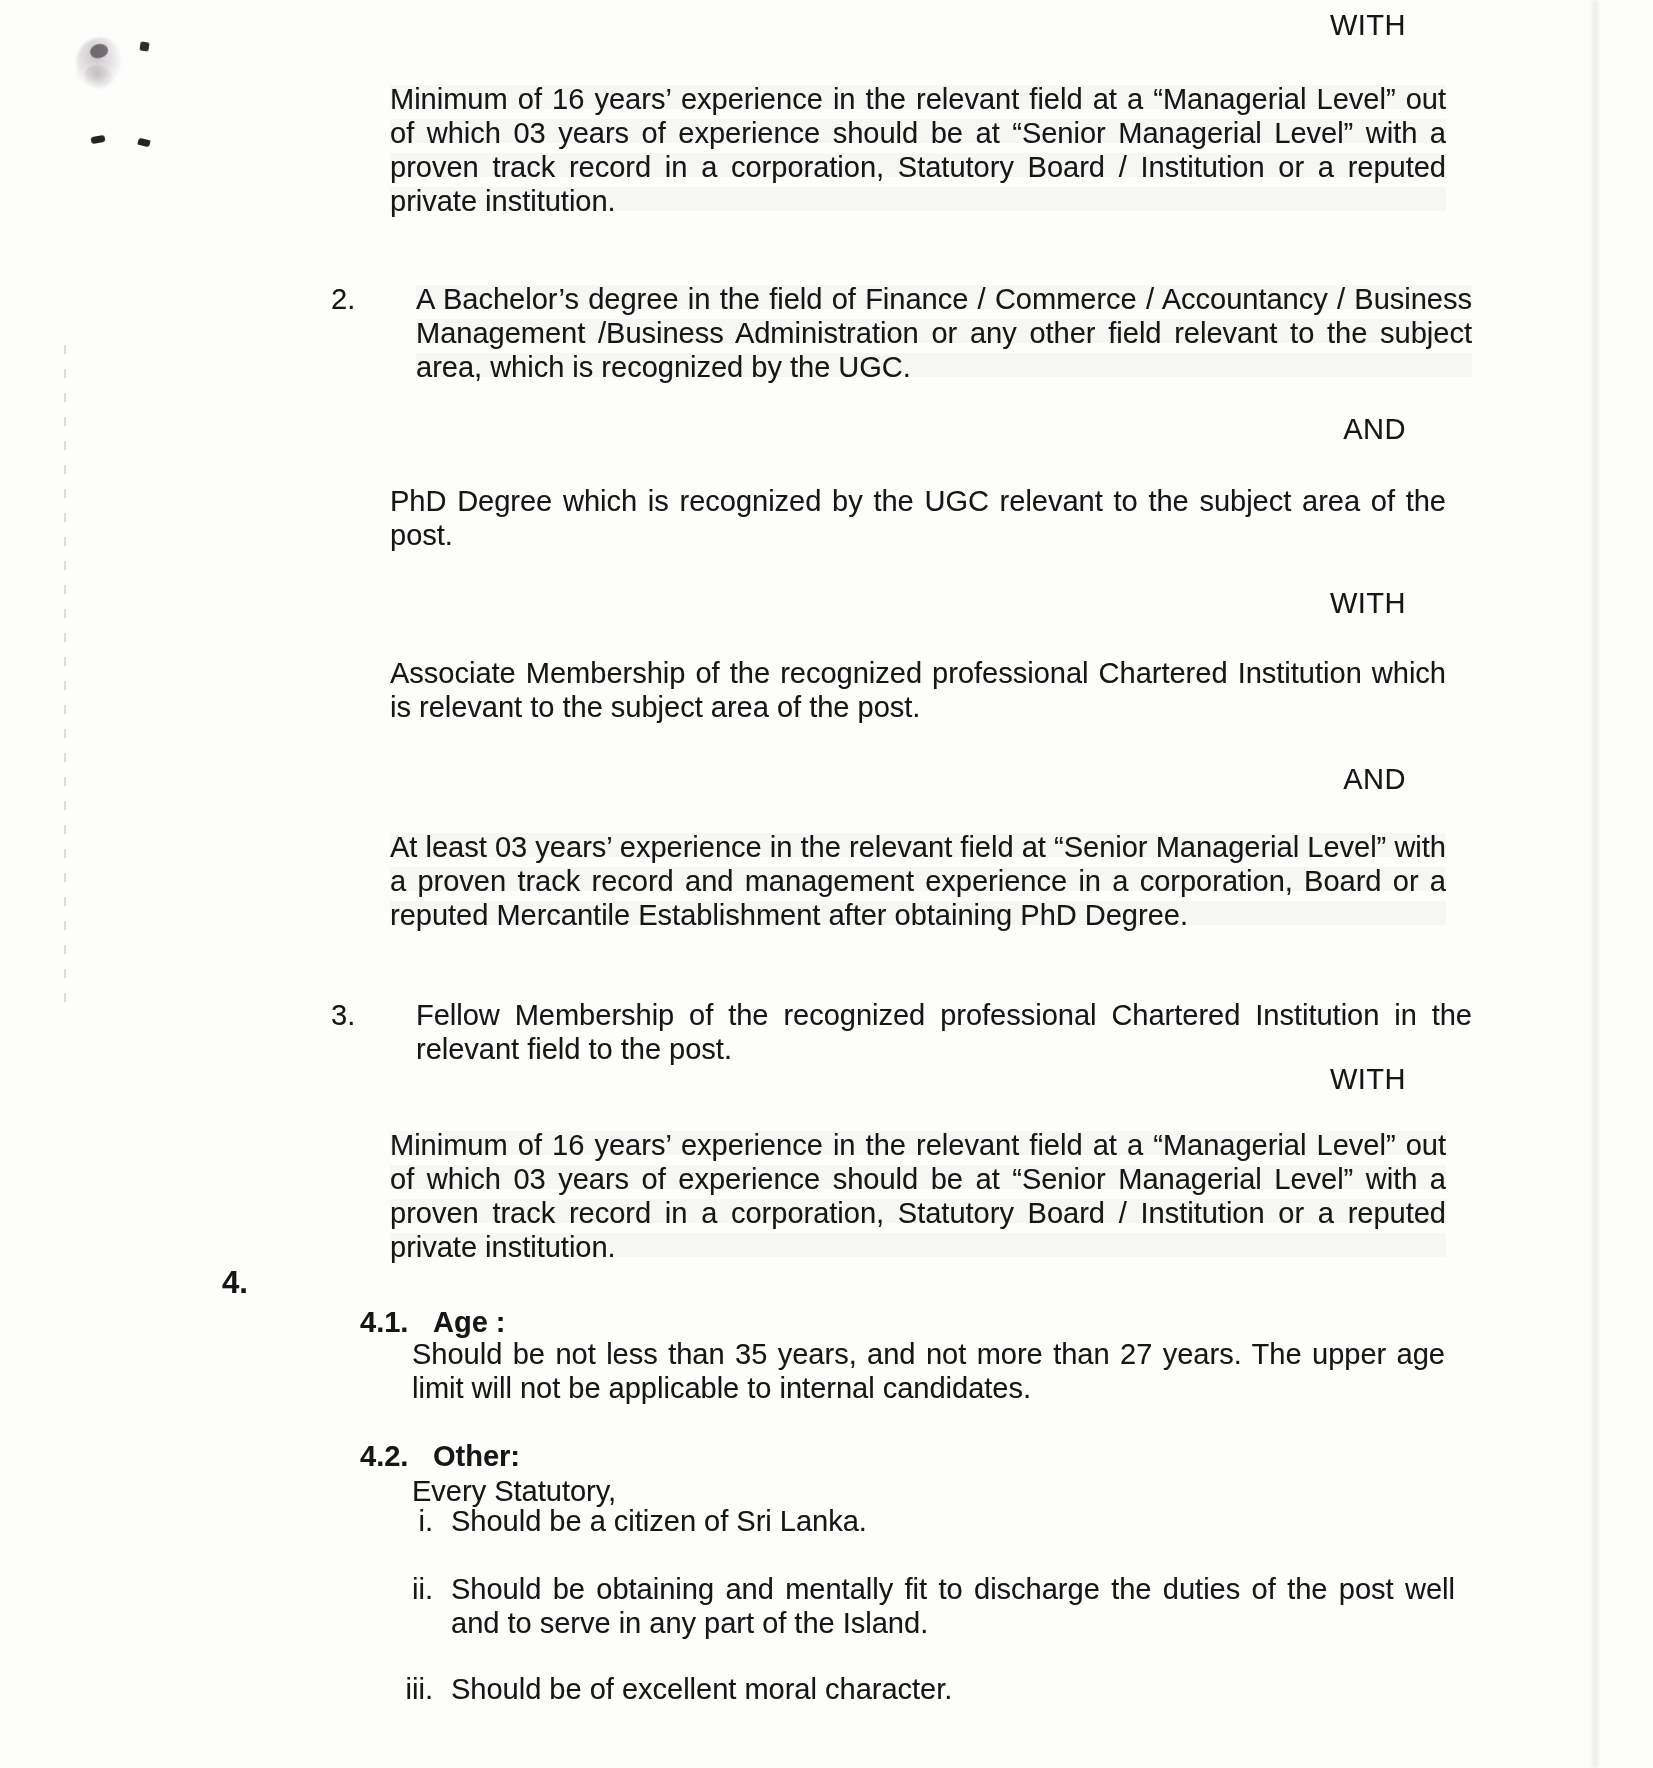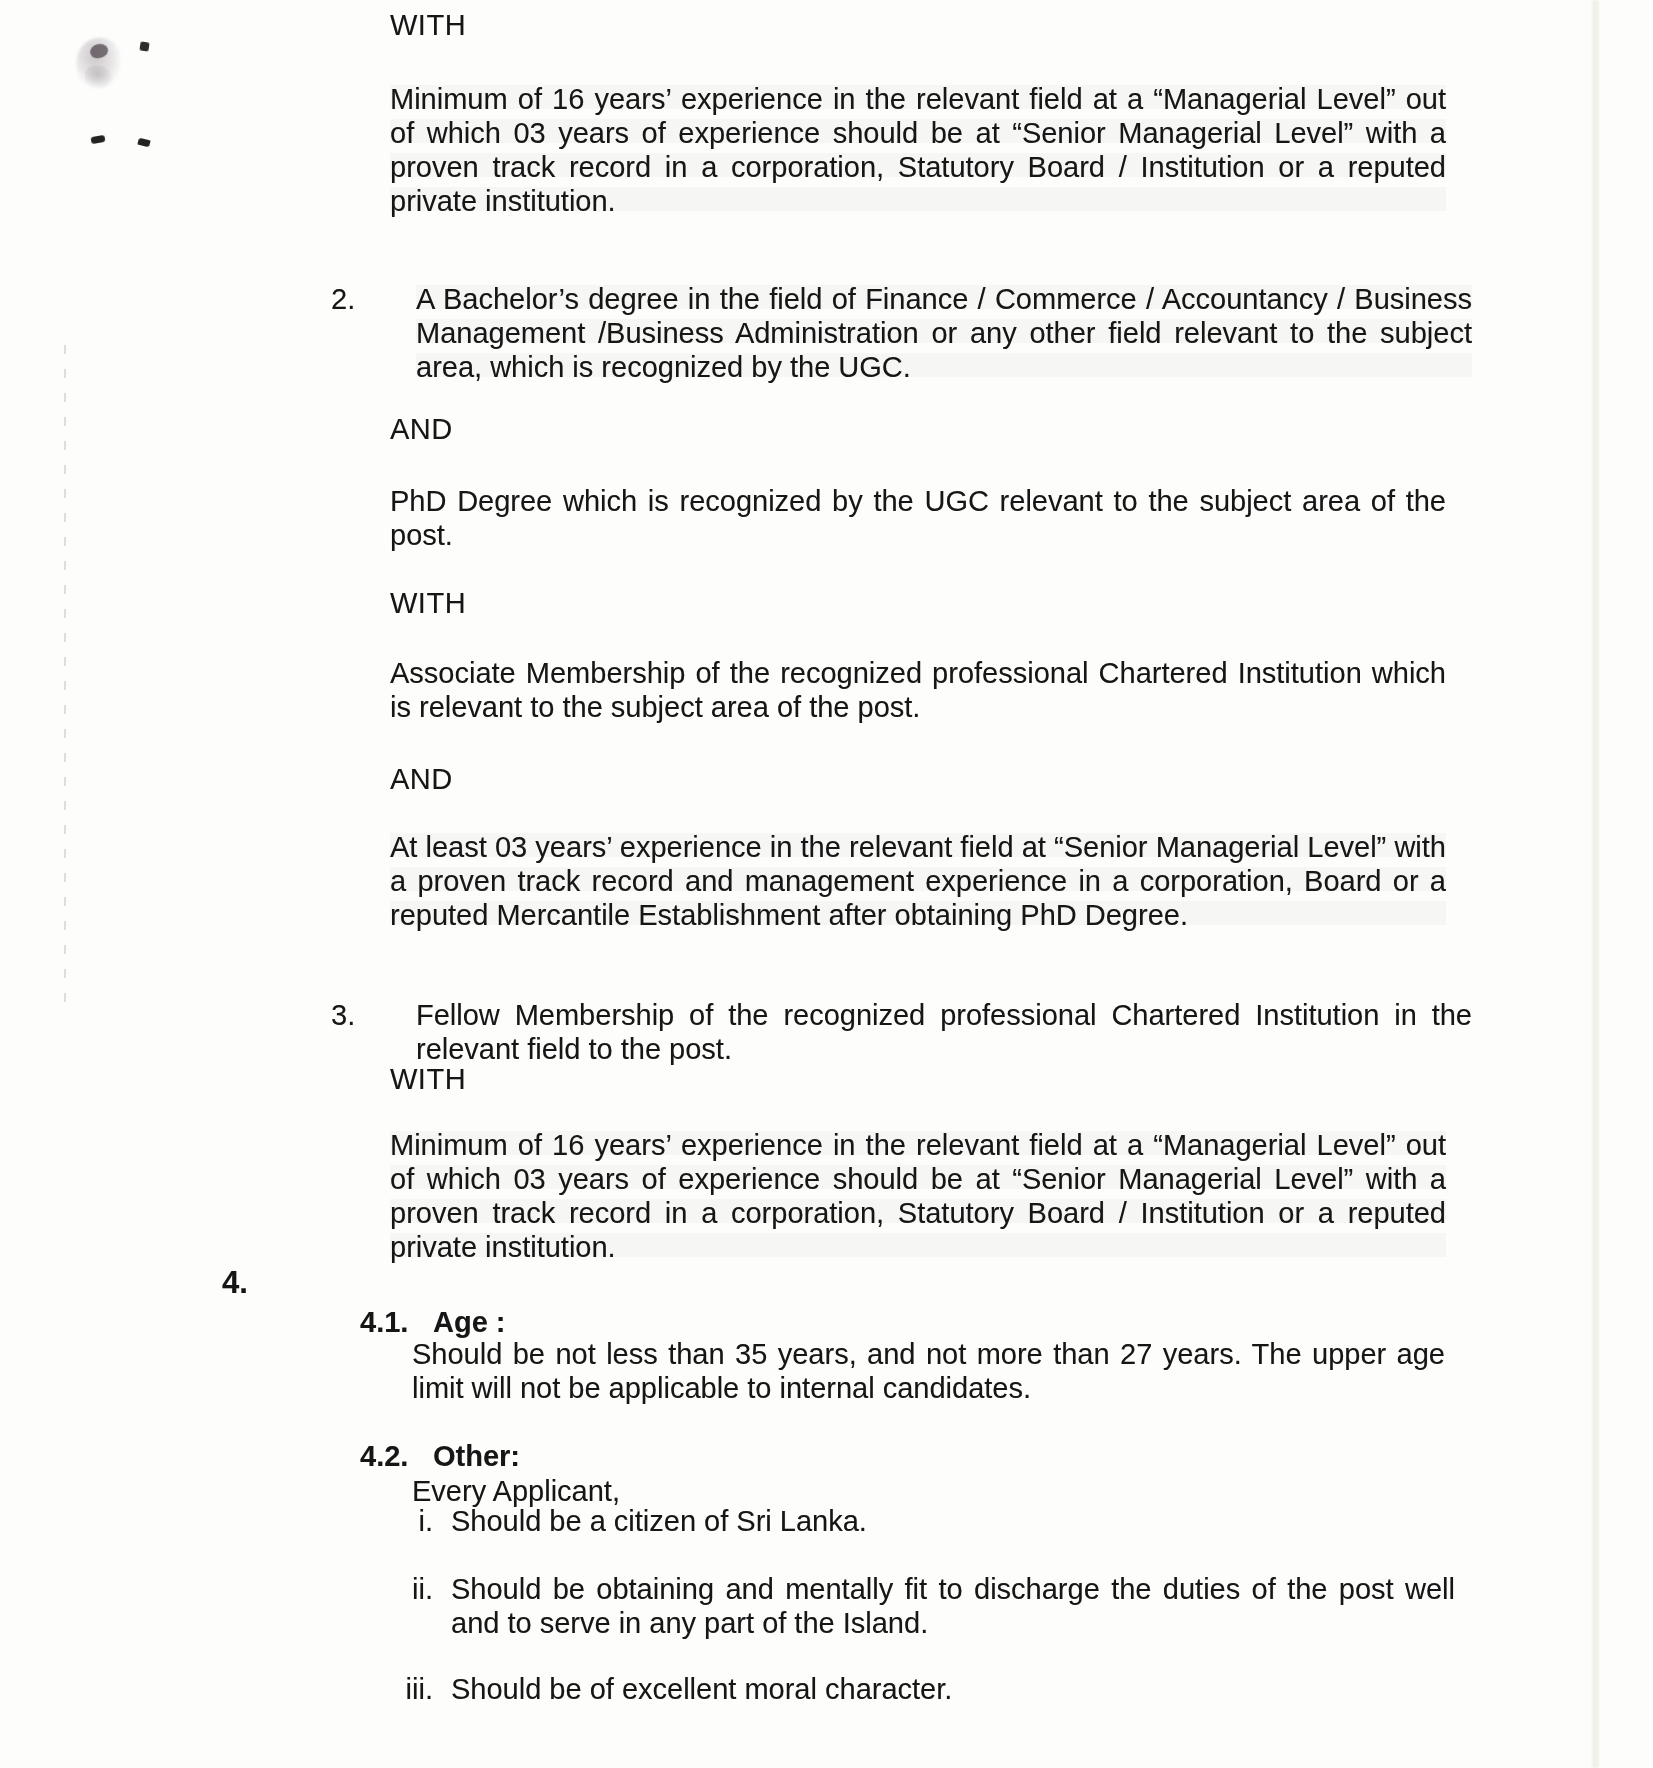--- a/index.html
+++ b/index.html
@@ -10,21 +10,21 @@
     overflow:hidden;
     font-family:"Liberation Sans","DejaVu Sans",sans-serif;
     color:#161616;
     font-size:29px;
     line-height:34px;
     text-shadow:0.2px 0.2px 0 rgba(20,20,20,0.30);
   }
   
   .conn{
     position:absolute;left:390px;width:1016px;
-    text-align:left;letter-spacing:0.5px;
+    text-align:right;letter-spacing:0.5px;
   }
   
   .para{
     position:absolute;left:390px;width:1056px;
     text-align:justify;
   }
   
   .item{position:absolute;left:331px;display:flex;}
   .item .num{width:59px;flex:0 0 auto;}
   .item .body{width:1056px;text-align:justify;margin-left:26px;}
@@ -155,21 +155,21 @@
   <div class="sec" style="top:1305px">
     <span class="snum">4.1.</span>
     <span>Age :</span>
   </div>
   <div class="sub sub41" style="top:1337px">Should be not less than 35 years, and not more than 27 years. The upper age limit will not be applicable to internal candidates.</div>
 
   <div class="sec" style="top:1439px">
     <span class="snum">4.2.</span>
     <span>Other:</span>
   </div>
-  <div class="sub" style="top:1474px">Every Applicant,</div>
+  <div class="sub" style="top:1474px">Every Statutory,</div>
 
   <div class="rom" style="top:1504px">
     <span class="rnum">i.</span>
     <span class="rtext">Should be a citizen of Sri Lanka.</span>
   </div>
 
   <div class="rom" style="top:1572px">
     <span class="rnum">ii.</span>
     <div class="rtext wrap">Should be obtaining and mentally fit to discharge the duties of the post well and to serve in any part of the Island.</div>
   </div>

